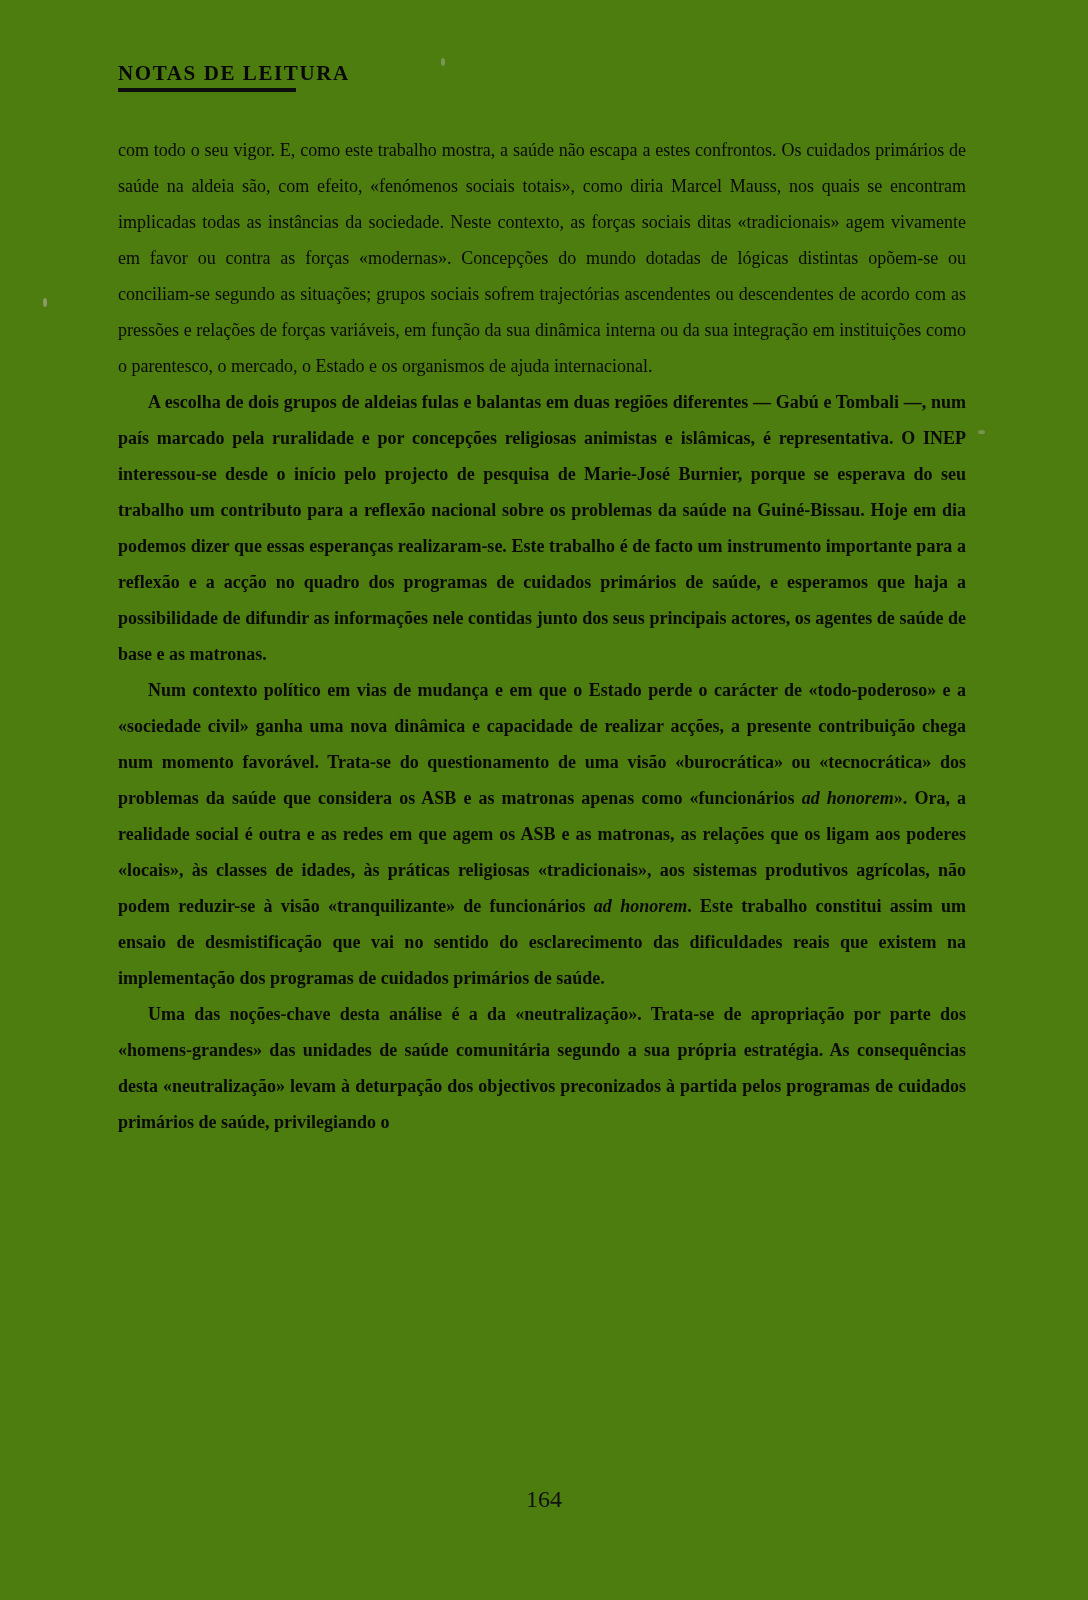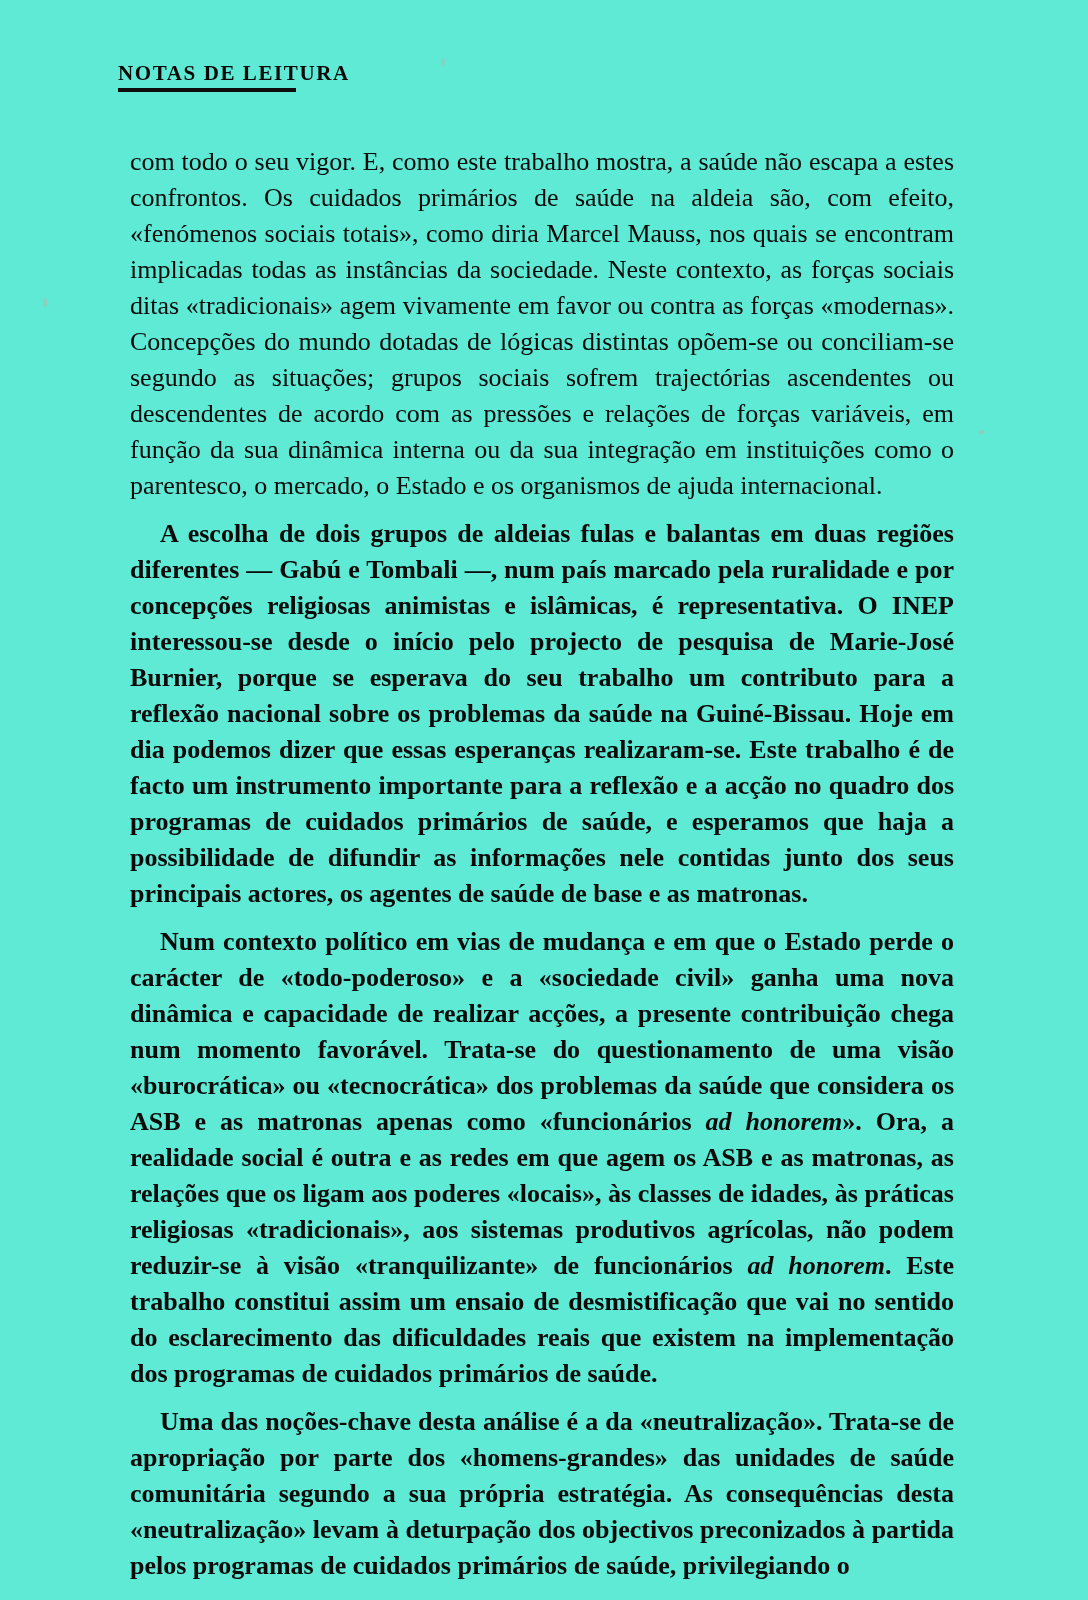--- a/index.html
+++ b/index.html
@@ -4,21 +4,21 @@
 <style>
   html, body {
     margin: 0;
     padding: 0;
     background: #ffffff;
   }
   .page {
     position: relative;
     width: 1088px;
     height: 1600px;
-    background: #5eead4;
+    background: #4d7c0f;
     overflow: hidden;
     font-family: "Liberation Serif", "DejaVu Serif", serif;
     color: #0a0a0a;
   }
 
   
   .running-head-block {
     position: absolute;
     left: 118px;
     top: 62px;
@@ -41,24 +41,24 @@
   }
 
   
   .textblock {
     position: absolute;
     left: 118px;
     top: 132px;
     width: 848px;
   }
   .para {
-    margin: 12px;
+    margin: 0;
     text-align: justify;
     text-justify: inter-word;
-    font-size: 26px;
+    font-size: 18px;
     line-height: 36px;
     color: #0a0a0a;
     -webkit-font-smoothing: none;
   }
   .para + .para {
     text-indent: 30px;
     font-weight: bold;
   }
   .para em {
     font-style: italic;
@@ -102,14 +102,15 @@
     <div class="head-rule"></div>
   </div>
 
   <div class="textblock">
     <p class="para">com todo o seu vigor. E, como este trabalho mostra, a saúde não escapa a estes confrontos. Os cuidados primários de saúde na aldeia são, com efeito, «fenómenos sociais totais», como diria Marcel Mauss, nos quais se encontram implicadas todas as instâncias da sociedade. Neste contexto, as forças sociais ditas «tradicionais» agem vivamente em favor ou contra as forças «modernas». Concepções do mundo dotadas de lógicas distintas opõem-se ou conciliam-se segundo as situações; grupos sociais sofrem trajectórias ascendentes ou descendentes de acordo com as pressões e relações de forças variáveis, em função da sua dinâmica interna ou da sua integração em instituições como o parentesco, o mercado, o Estado e os organismos de ajuda internacional.</p>
     <p class="para">A escolha de dois grupos de aldeias fulas e balantas em duas regiões diferentes — Gabú e Tombali —, num país marcado pela ruralidade e por concepções religiosas animistas e islâmicas, é representativa. O INEP interessou-se desde o início pelo projecto de pesquisa de Marie-José Burnier, porque se esperava do seu trabalho um contributo para a reflexão nacional sobre os problemas da saúde na Guiné-Bissau. Hoje em dia podemos dizer que essas esperanças realizaram-se. Este trabalho é de facto um instrumento importante para a reflexão e a acção no quadro dos programas de cuidados primários de saúde, e esperamos que haja a possibilidade de difundir as informações nele contidas junto dos seus principais actores, os agentes de saúde de base e as matronas.</p>
     <p class="para">Num contexto político em vias de mudança e em que o Estado perde o carácter de «todo-poderoso» e a «sociedade civil» ganha uma nova dinâmica e capacidade de realizar acções, a presente contribuição chega num momento favorável. Trata-se do questionamento de uma visão «burocrática» ou «tecnocrática» dos problemas da saúde que considera os ASB e as matronas apenas como «funcionários <em>ad honorem</em>». Ora, a realidade social é outra e as redes em que agem os ASB e as matronas, as relações que os ligam aos poderes «locais», às classes de idades, às práticas religiosas «tradicionais», aos sistemas produtivos agrícolas, não podem reduzir-se à visão «tranquilizante» de funcionários <em>ad honorem</em>. Este trabalho constitui assim um ensaio de desmistificação que vai no sentido do esclarecimento das dificuldades reais que existem na implementação dos programas de cuidados primários de saúde.</p>
     <p class="para">Uma das noções-chave desta análise é a da «neutralização». Trata-se de apropriação por parte dos «homens-grandes» das unidades de saúde comunitária segundo a sua própria estratégia. As consequências desta «neutralização» levam à deturpação dos objectivos preconizados à partida pelos programas de cuidados primários de saúde, privilegiando o</p>
   </div>
 
+  <div class="folio">164</div>
 
 </div>
 
 </body></html>

